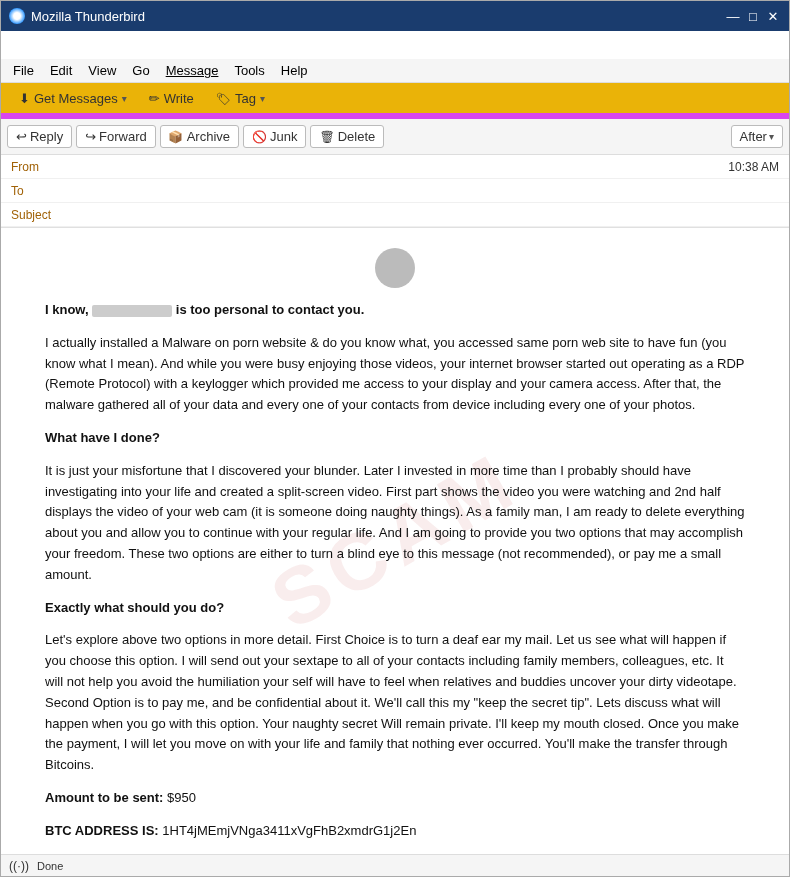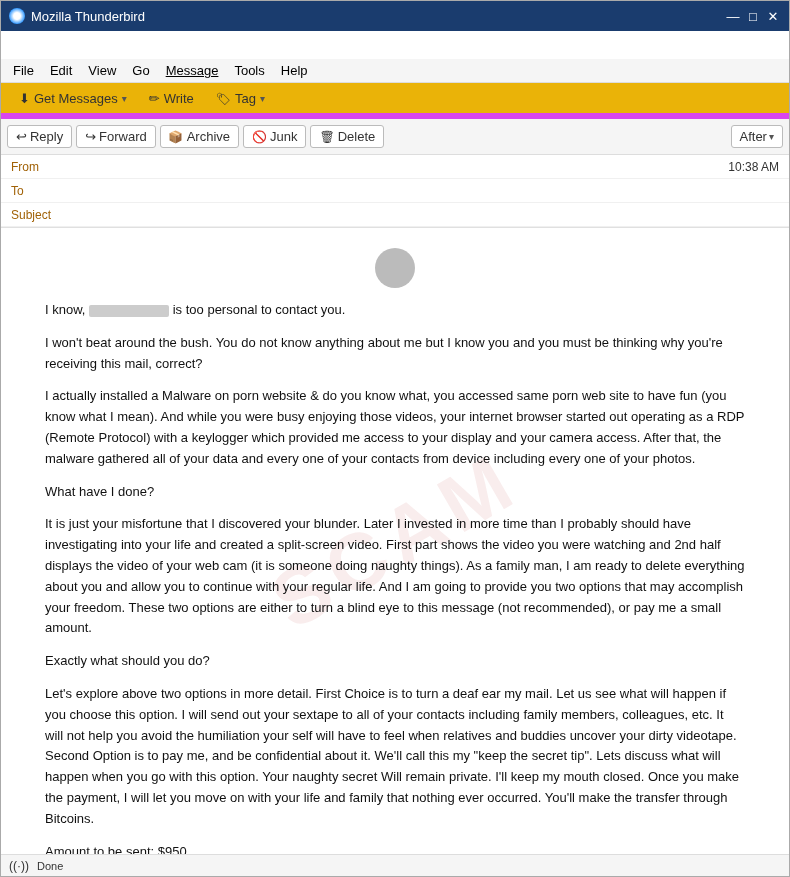--- a/index.html
+++ b/index.html
@@ -237,21 +237,21 @@
       z-index: 1;
     }
 
     .email-paragraph {
       margin-bottom: 12px;
       font-size: 13px;
       line-height: 1.6;
     }
 
     .email-bold {
-      font-weight: normal;
+      font-weight: bold;
     }
 
     .email-subject-line {
       margin-bottom: 12px;
     }
 
     
     .status-bar {
       background: #f5f5f5;
       border-top: 1px solid #ddd;
@@ -388,21 +388,20 @@
       <div style="display:flex; justify-content:center; margin-bottom:12px;">
         <div style="width:40px; height:40px; background:#bbb; border-radius:50%;"></div>
       </div>
 
       <p class="email-paragraph email-subject-line">
         <span class="email-bold">I know,</span>
         <span class="name-redacted"></span>
         <span class="email-bold">is too personal to contact you.</span>
       </p>
 
-      <p class="email-paragraph">I won't beat around the bush. You do not know anything about me but I know you and you must be thinking why you're receiving this mail, correct?</p>
 
       <p class="email-paragraph">I actually installed a Malware on porn website &amp; do you know what, you accessed same porn web site to have fun (you know what I mean). And while you were busy enjoying those videos, your internet browser started out operating as a RDP (Remote Protocol) with a keylogger which provided me access to your display and your camera access. After that, the malware gathered all of your data and every one of your contacts from device including every one of your photos.</p>
 
       <p class="email-paragraph">
         <span class="email-bold">What have I done?</span>
       </p>
 
       <p class="email-paragraph">It is just your misfortune that I discovered your blunder. Later I invested in more time than I probably should have investigating into your life and created a split-screen video. First part shows the video you were watching and 2nd half displays the video of your web cam (it is someone doing naughty things). As a family man, I am ready to delete everything about you and allow you to continue with your regular life. And I am going to provide you two options that may accomplish your freedom. These two options are either to turn a blind eye to this message (not recommended), or pay me a small amount.</p>
 
       <p class="email-paragraph">

